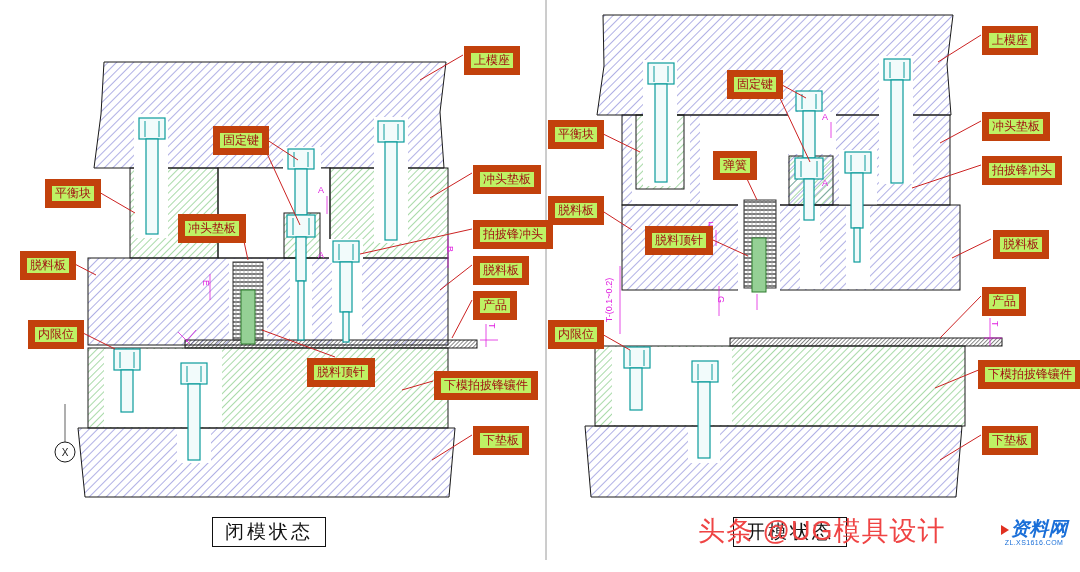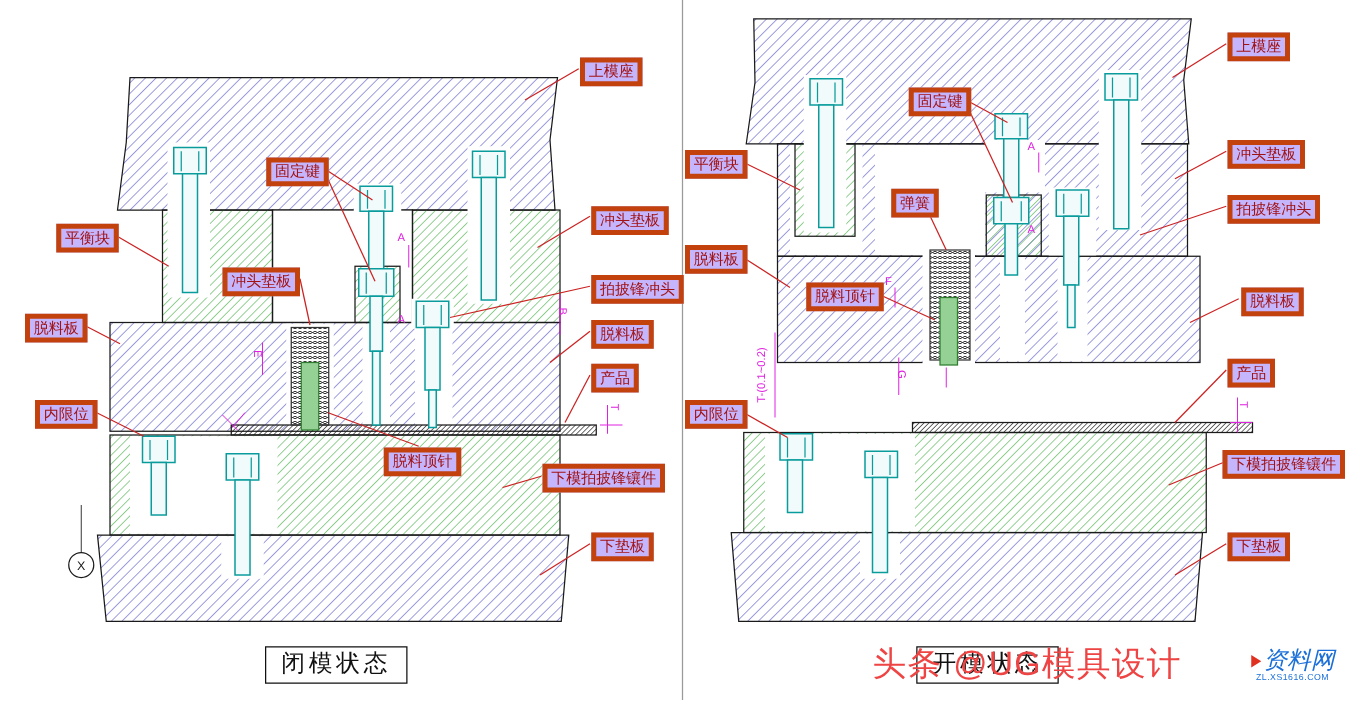--- a/index.html
+++ b/index.html
@@ -6,28 +6,28 @@
   .stage{position:relative;width:1080px;height:572px;background:#fff;overflow:hidden;
          font-family:"Liberation Sans","DejaVu Sans",sans-serif}
   .stage svg{position:absolute;left:0;top:0;z-index:0}
   .plate{stroke:#1a1a1a;stroke-width:1}
   .cut{fill:#fff;stroke:none}
   .bolt rect{fill:#f2fbfb;stroke:#0a9c9c;stroke-width:1.2}
   .bolt line{stroke:#0a9c9c;stroke-width:1}
   .red line{stroke:#cc2222;stroke-width:1}
   .dim{fill:#e020e0;font-size:9px}
   .dimline{stroke:#e020e0;stroke-width:0.8}
-  .lbl{position:absolute;border:4px solid #c2410c;color:#a11212;background:#c4b5fd;
+  .lbl{position:absolute;border:7px solid #c2410c;color:#a11212;background:#bef264;
        font-size:12px;line-height:15px;padding:0 3px;white-space:nowrap;z-index:2}
   .caption{position:absolute;border:1.5px solid #111;color:#111;background:#fff;
        font-size:19px;line-height:26px;padding:1px 12px;letter-spacing:3px;z-index:1}
   .watermark{position:absolute;left:698px;top:513px;font-size:27px;font-weight:normal;
        color:#ef4444;z-index:3;letter-spacing:1px;white-space:nowrap}
   .logo{position:absolute;right:3px;top:519px;text-align:center;z-index:4;width:86px}
-  .logo-main{font-size:19px;font-weight:normal;font-style:italic;color:#1a6fd8;line-height:20px}
+  .logo-main{font-size:19px;font-weight:bold;font-style:italic;color:#1a6fd8;line-height:20px}
   .logo-accent{display:inline-block;width:0;height:0;border-left:8px solid #e03020;
        border-top:5px solid transparent;border-bottom:5px solid transparent;margin-right:2px}
   .logo-sub{font-size:7px;color:#1a6fd8;letter-spacing:.4px}
 </style>
 </head>
 <body>
 
 <div class="stage">
 
 <svg width="1080" height="572" viewBox="0 0 1080 572">

